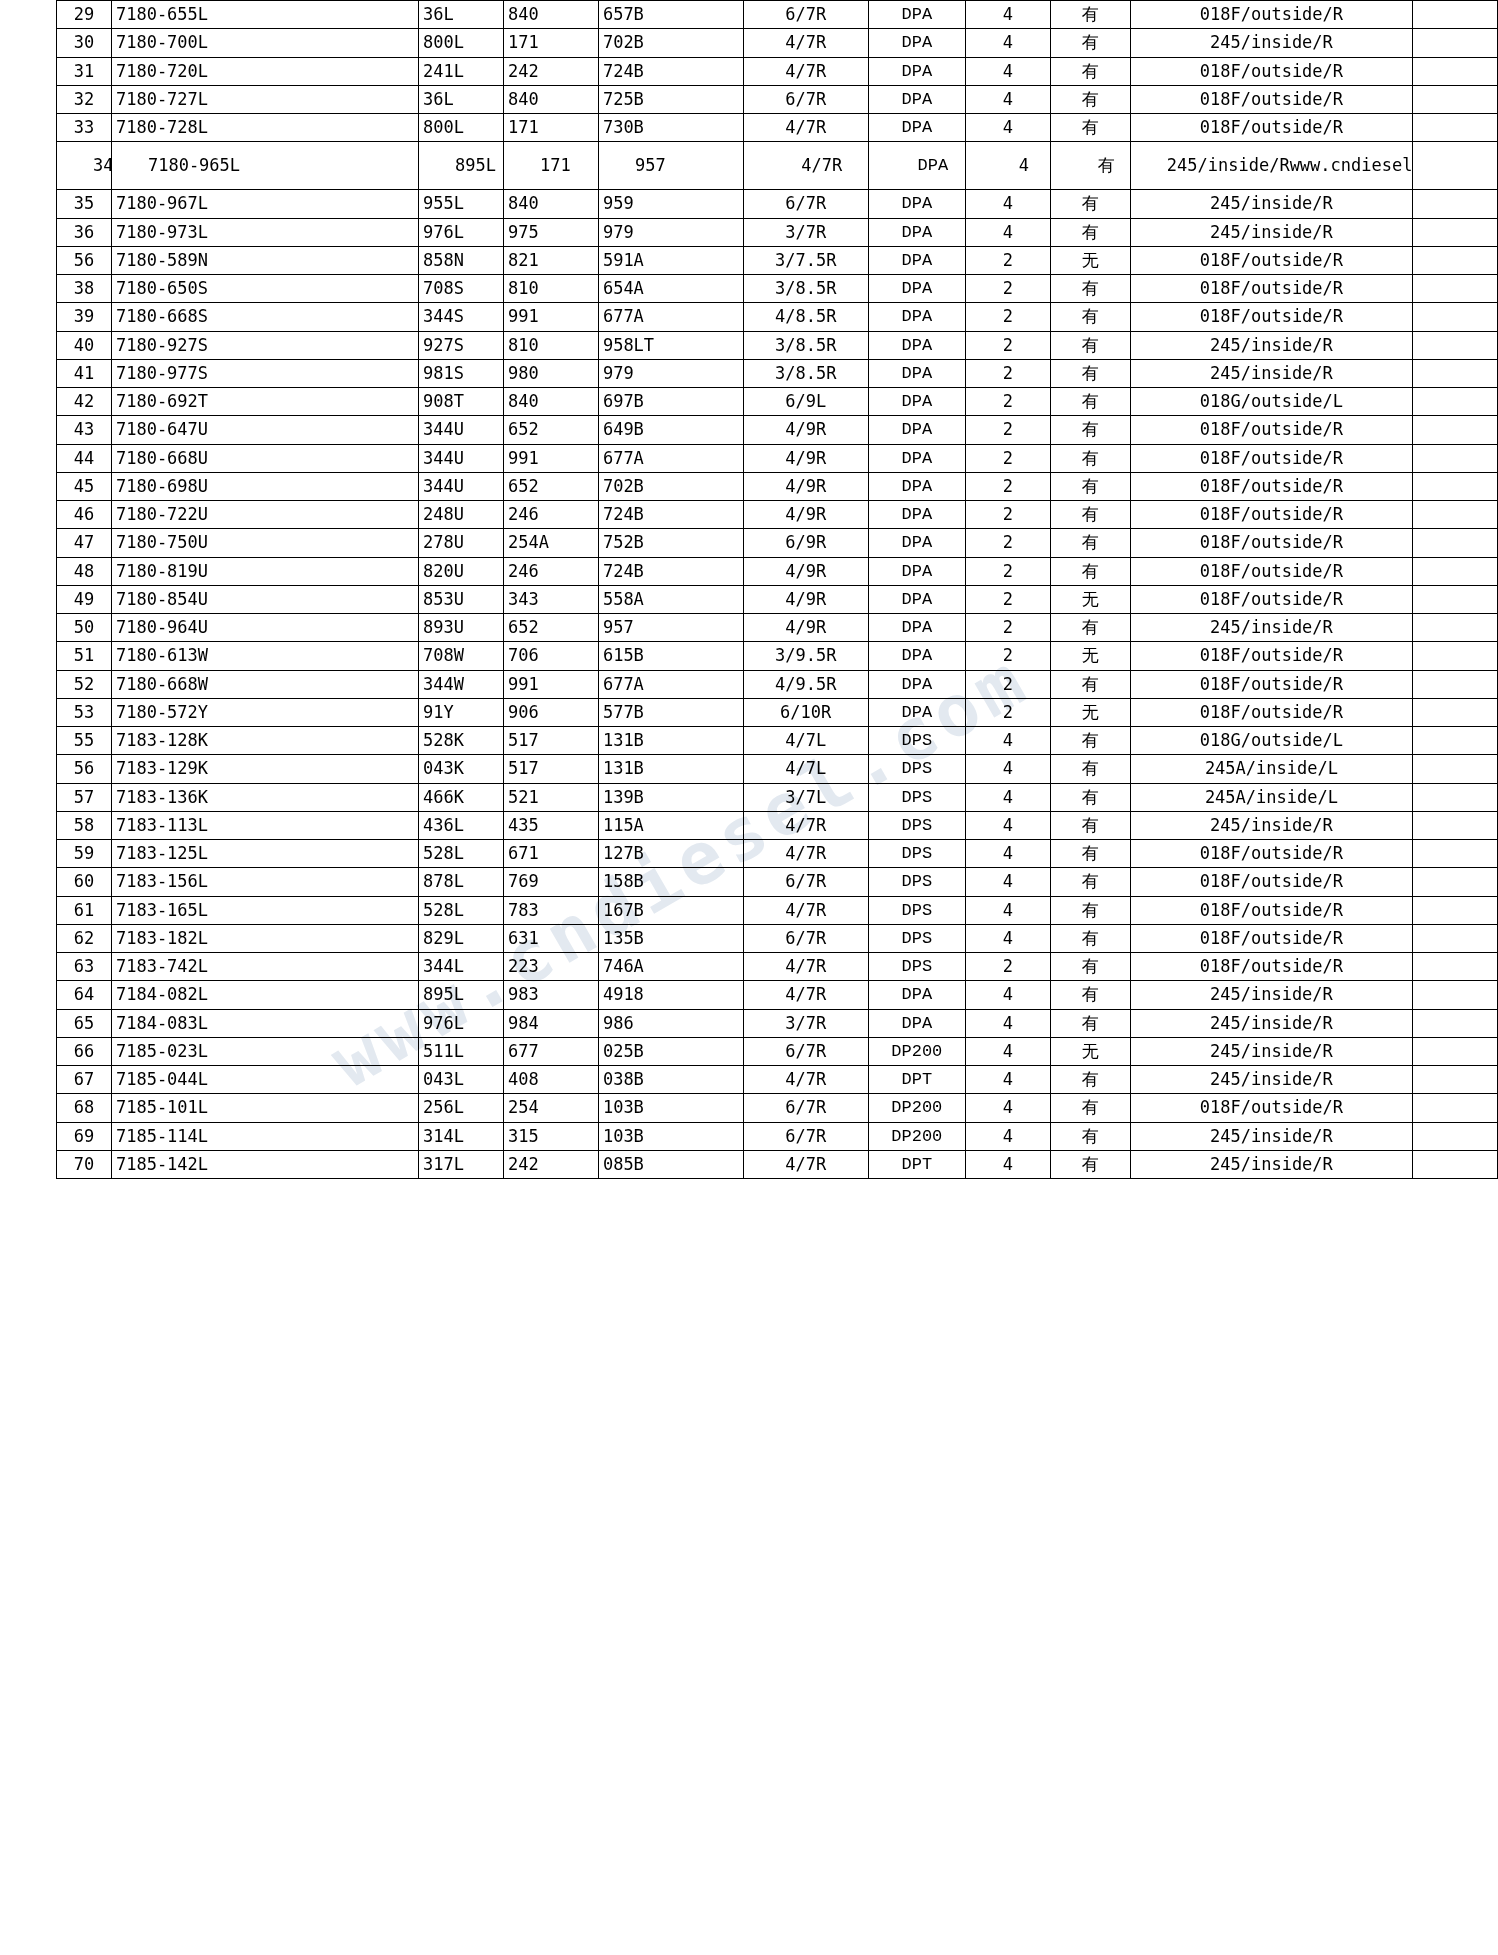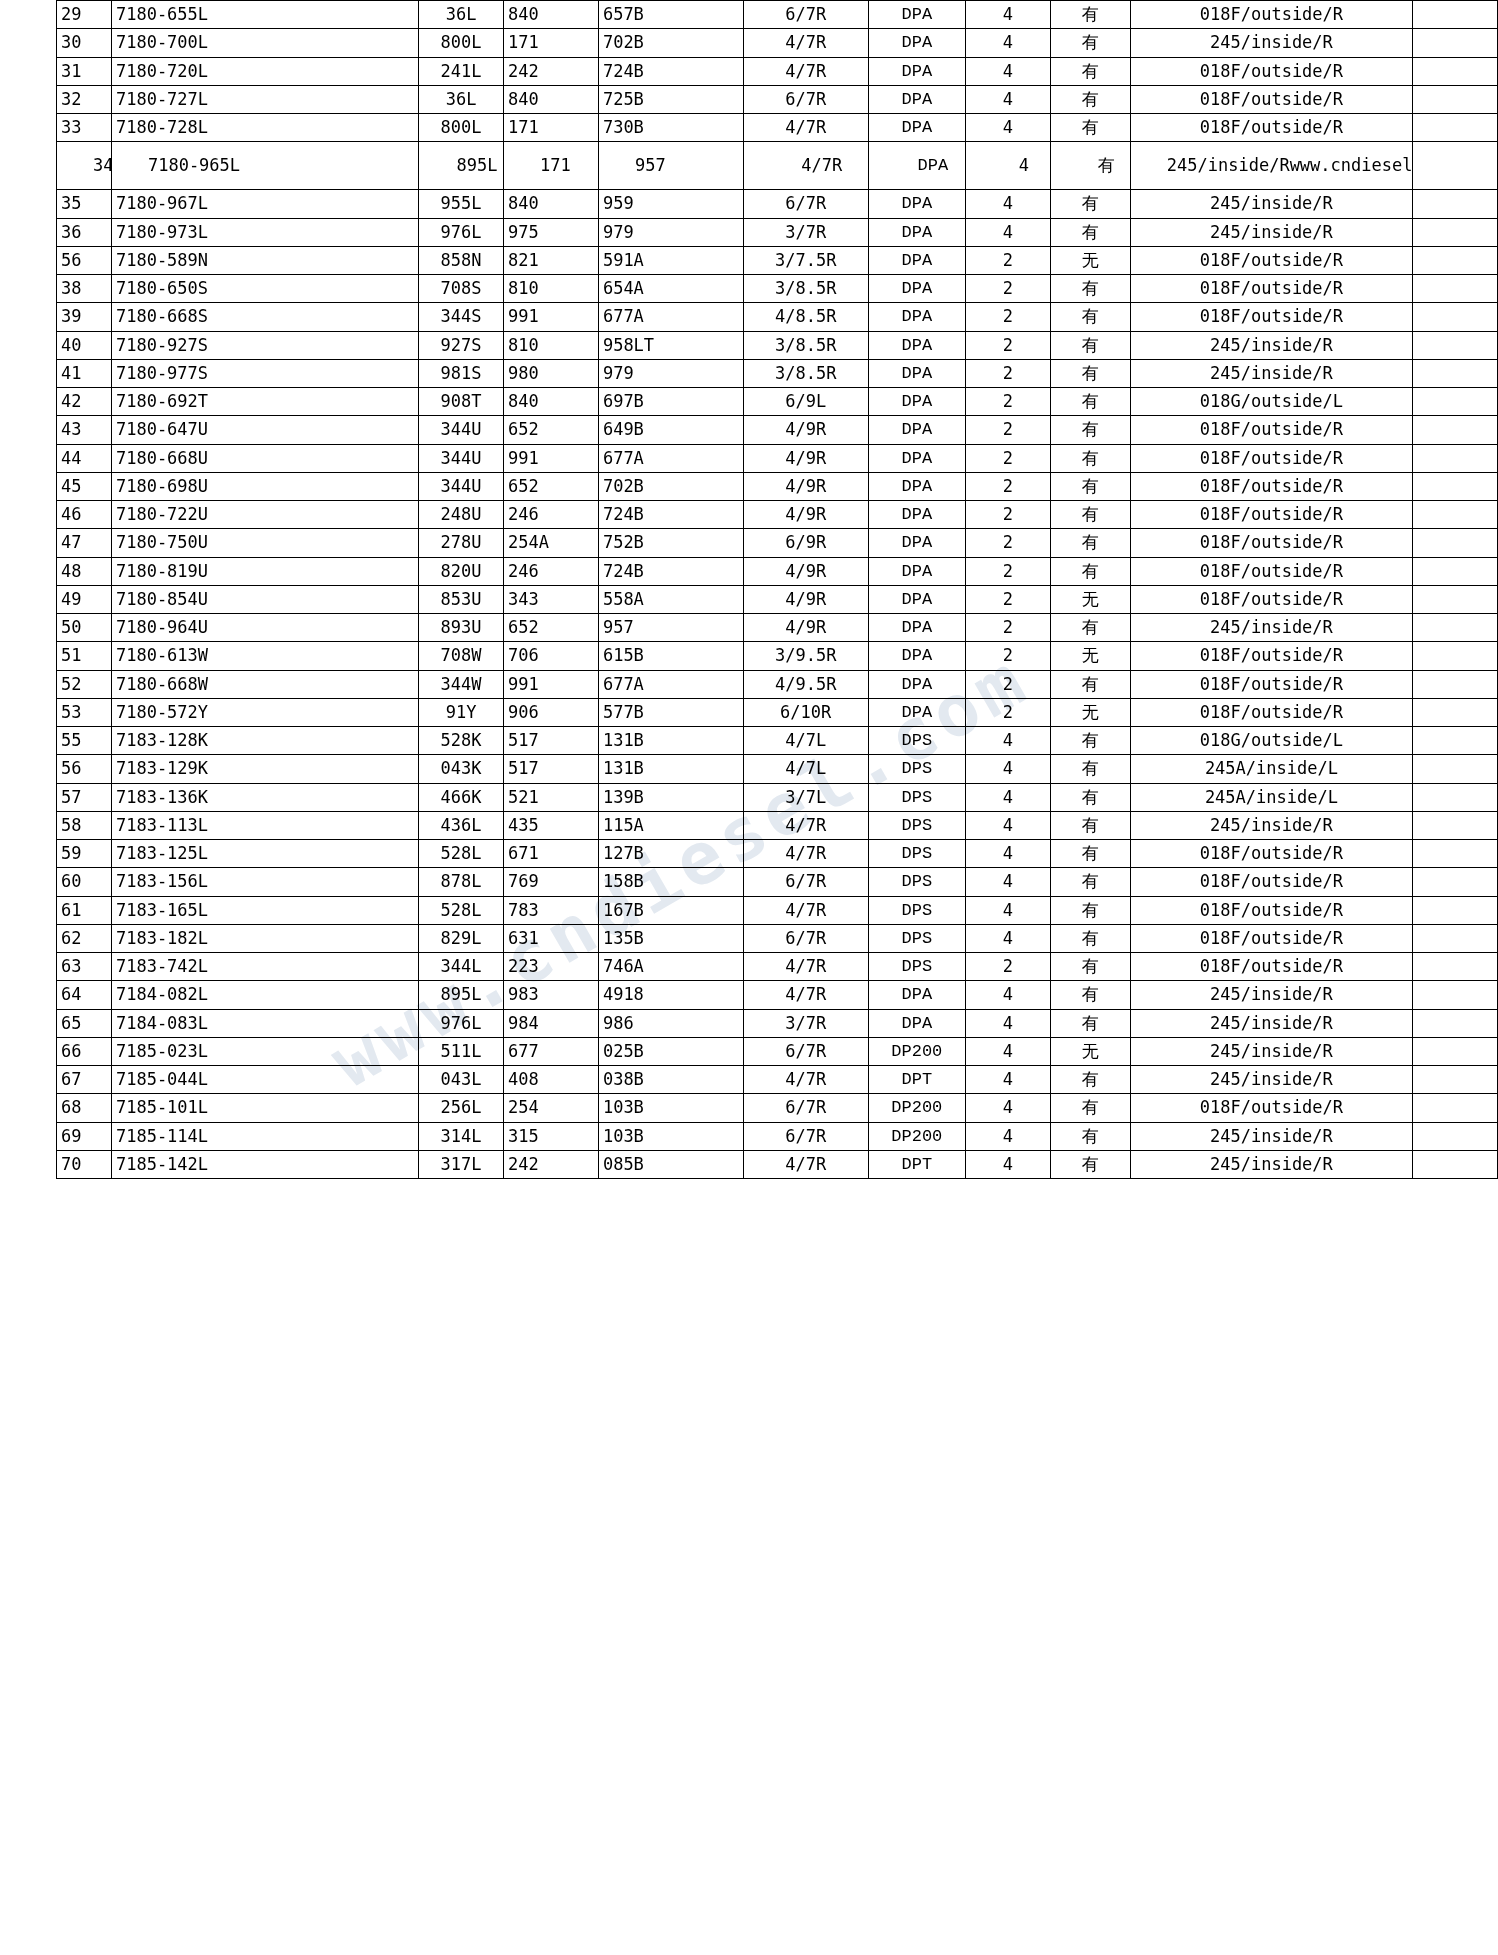--- a/index.html
+++ b/index.html
@@ -55,23 +55,23 @@
     font-size: 17px;
     line-height: 1.25;
     padding: 3px 4px;
     height: 27px;
     box-sizing: border-box;
     background: transparent;
     white-space: nowrap;
     overflow: hidden;
   }
   
-  .c0 { text-align: left; }
+  .c0 { text-align: center; }
   .c1 { text-align: left;  padding-left: 9px; border-radius: 12px; }
-  .c2 { text-align: center;  padding-left: 9px; }
+  .c2 { text-align: left;  padding-left: 9px; }
   .c3 { text-align: left;  padding-left: 9px; }
   .c4 { text-align: left;  padding-left: 9px; }
   .c5 { text-align: center; }
   .c6 { text-align: center; font-family: Liberation Mono, monospace; }
   .c7 { text-align: center; }
   .c8 { text-align: center; font-family: "DejaVu Sans", sans-serif; font-size: 17px; }
   .c9 { text-align: center; }
   .c10 { text-align: center; }
   .two-line {
     white-space: normal;

